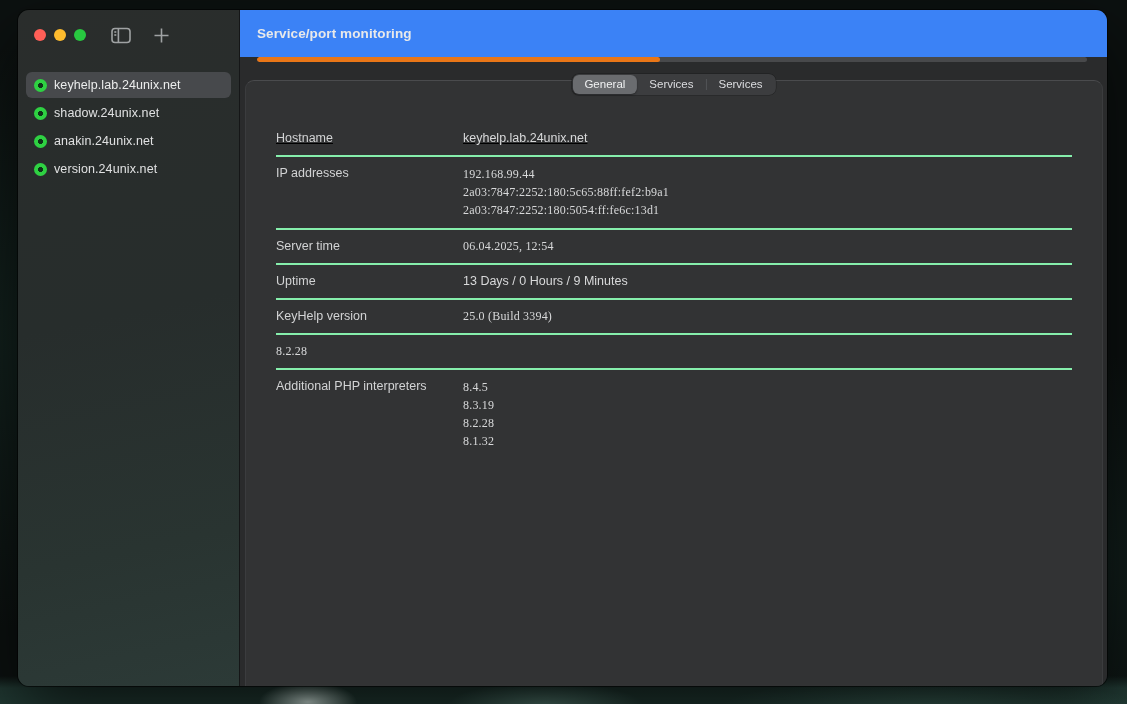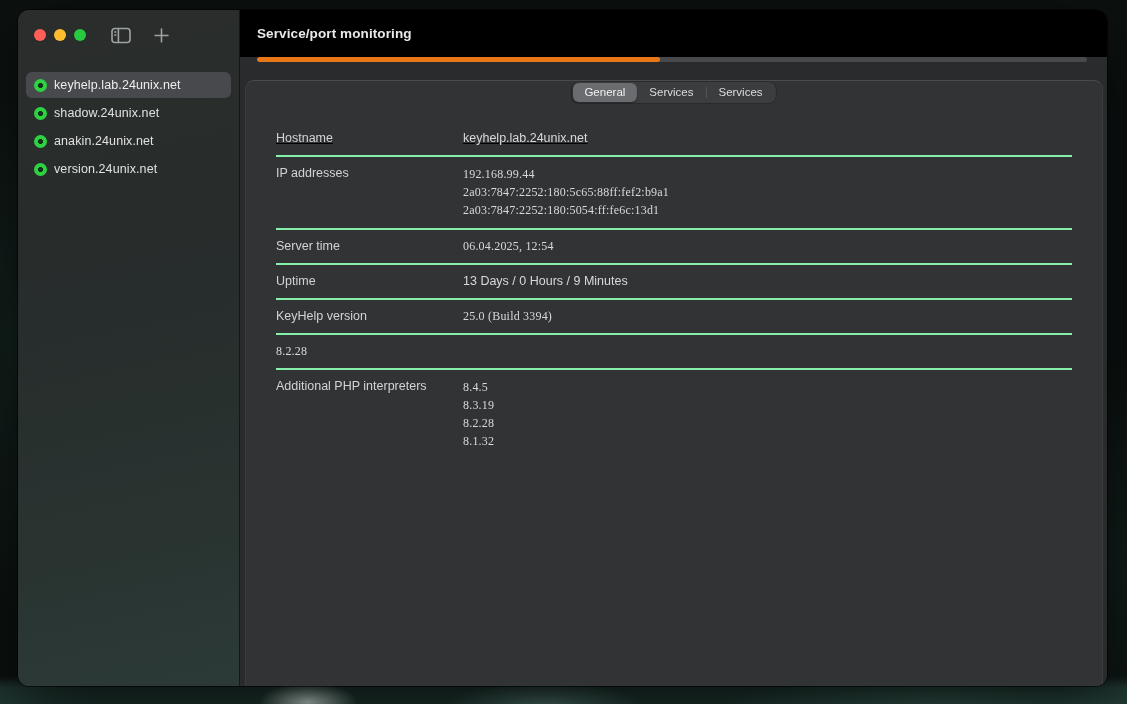--- a/index.html
+++ b/index.html
@@ -63,21 +63,21 @@
   }
   .sidebar-item.selected { background: #47494c; color: #eceded; }
   .status-dot {
     width: 13px; height: 13px; border-radius: 50%;
     flex-shrink: 0;
     background: radial-gradient(circle at 50% 50%, #10321a 0 2.6px, var(--status-green, #2ed142) 2.8px 6.5px);
   }
   
   .main { flex: 1; position: relative; background: #2a2b2c; min-width: 0; }
   .main-header {
-    height: 47px; background: #000000;
+    height: 47px; background: #3b82f6;
     display: flex; align-items: center;
     padding-left: 17px;
   }
   .main-title { font-size: 13.5px; font-weight: bold; color: #e8e9ea; letter-spacing: .1px; }
   .progress-row { height: 5px; padding: 0 20px 0 17px; }
   .progress-track {
     height: 5px; border-radius: 3px;
     background: #48494b; overflow: hidden;
   }
   .progress-fill {
@@ -87,21 +87,21 @@
   .panel {
     position: absolute; left: 5px; right: 4px; top: 70px; bottom: 0;
     background: #323334;
     border-top: 1px solid #4a4b4d;
     border-left: 1px solid #3b3c3e;
     border-right: 1px solid #3b3c3e;
     border-radius: 9px 9px 0 0;
   }
   
   .tabs {
-    position: absolute; top: 72px; left: 50%; transform: translateX(-50%);
+    position: absolute; top: 64px; left: 50%; transform: translateX(-50%);
     display: flex; align-items: stretch;
     background: #3c3d3f; border-radius: 7px; padding: 1px;
     z-index: 3;
     box-shadow: 0 0 0 0.5px rgba(0,0,0,0.35);
   }
   .tab {
     font-size: 11.5px; color: #dcdde0;
     padding: 3px 12px 4px 12px;
     border-radius: 6px;
     white-space: nowrap;

